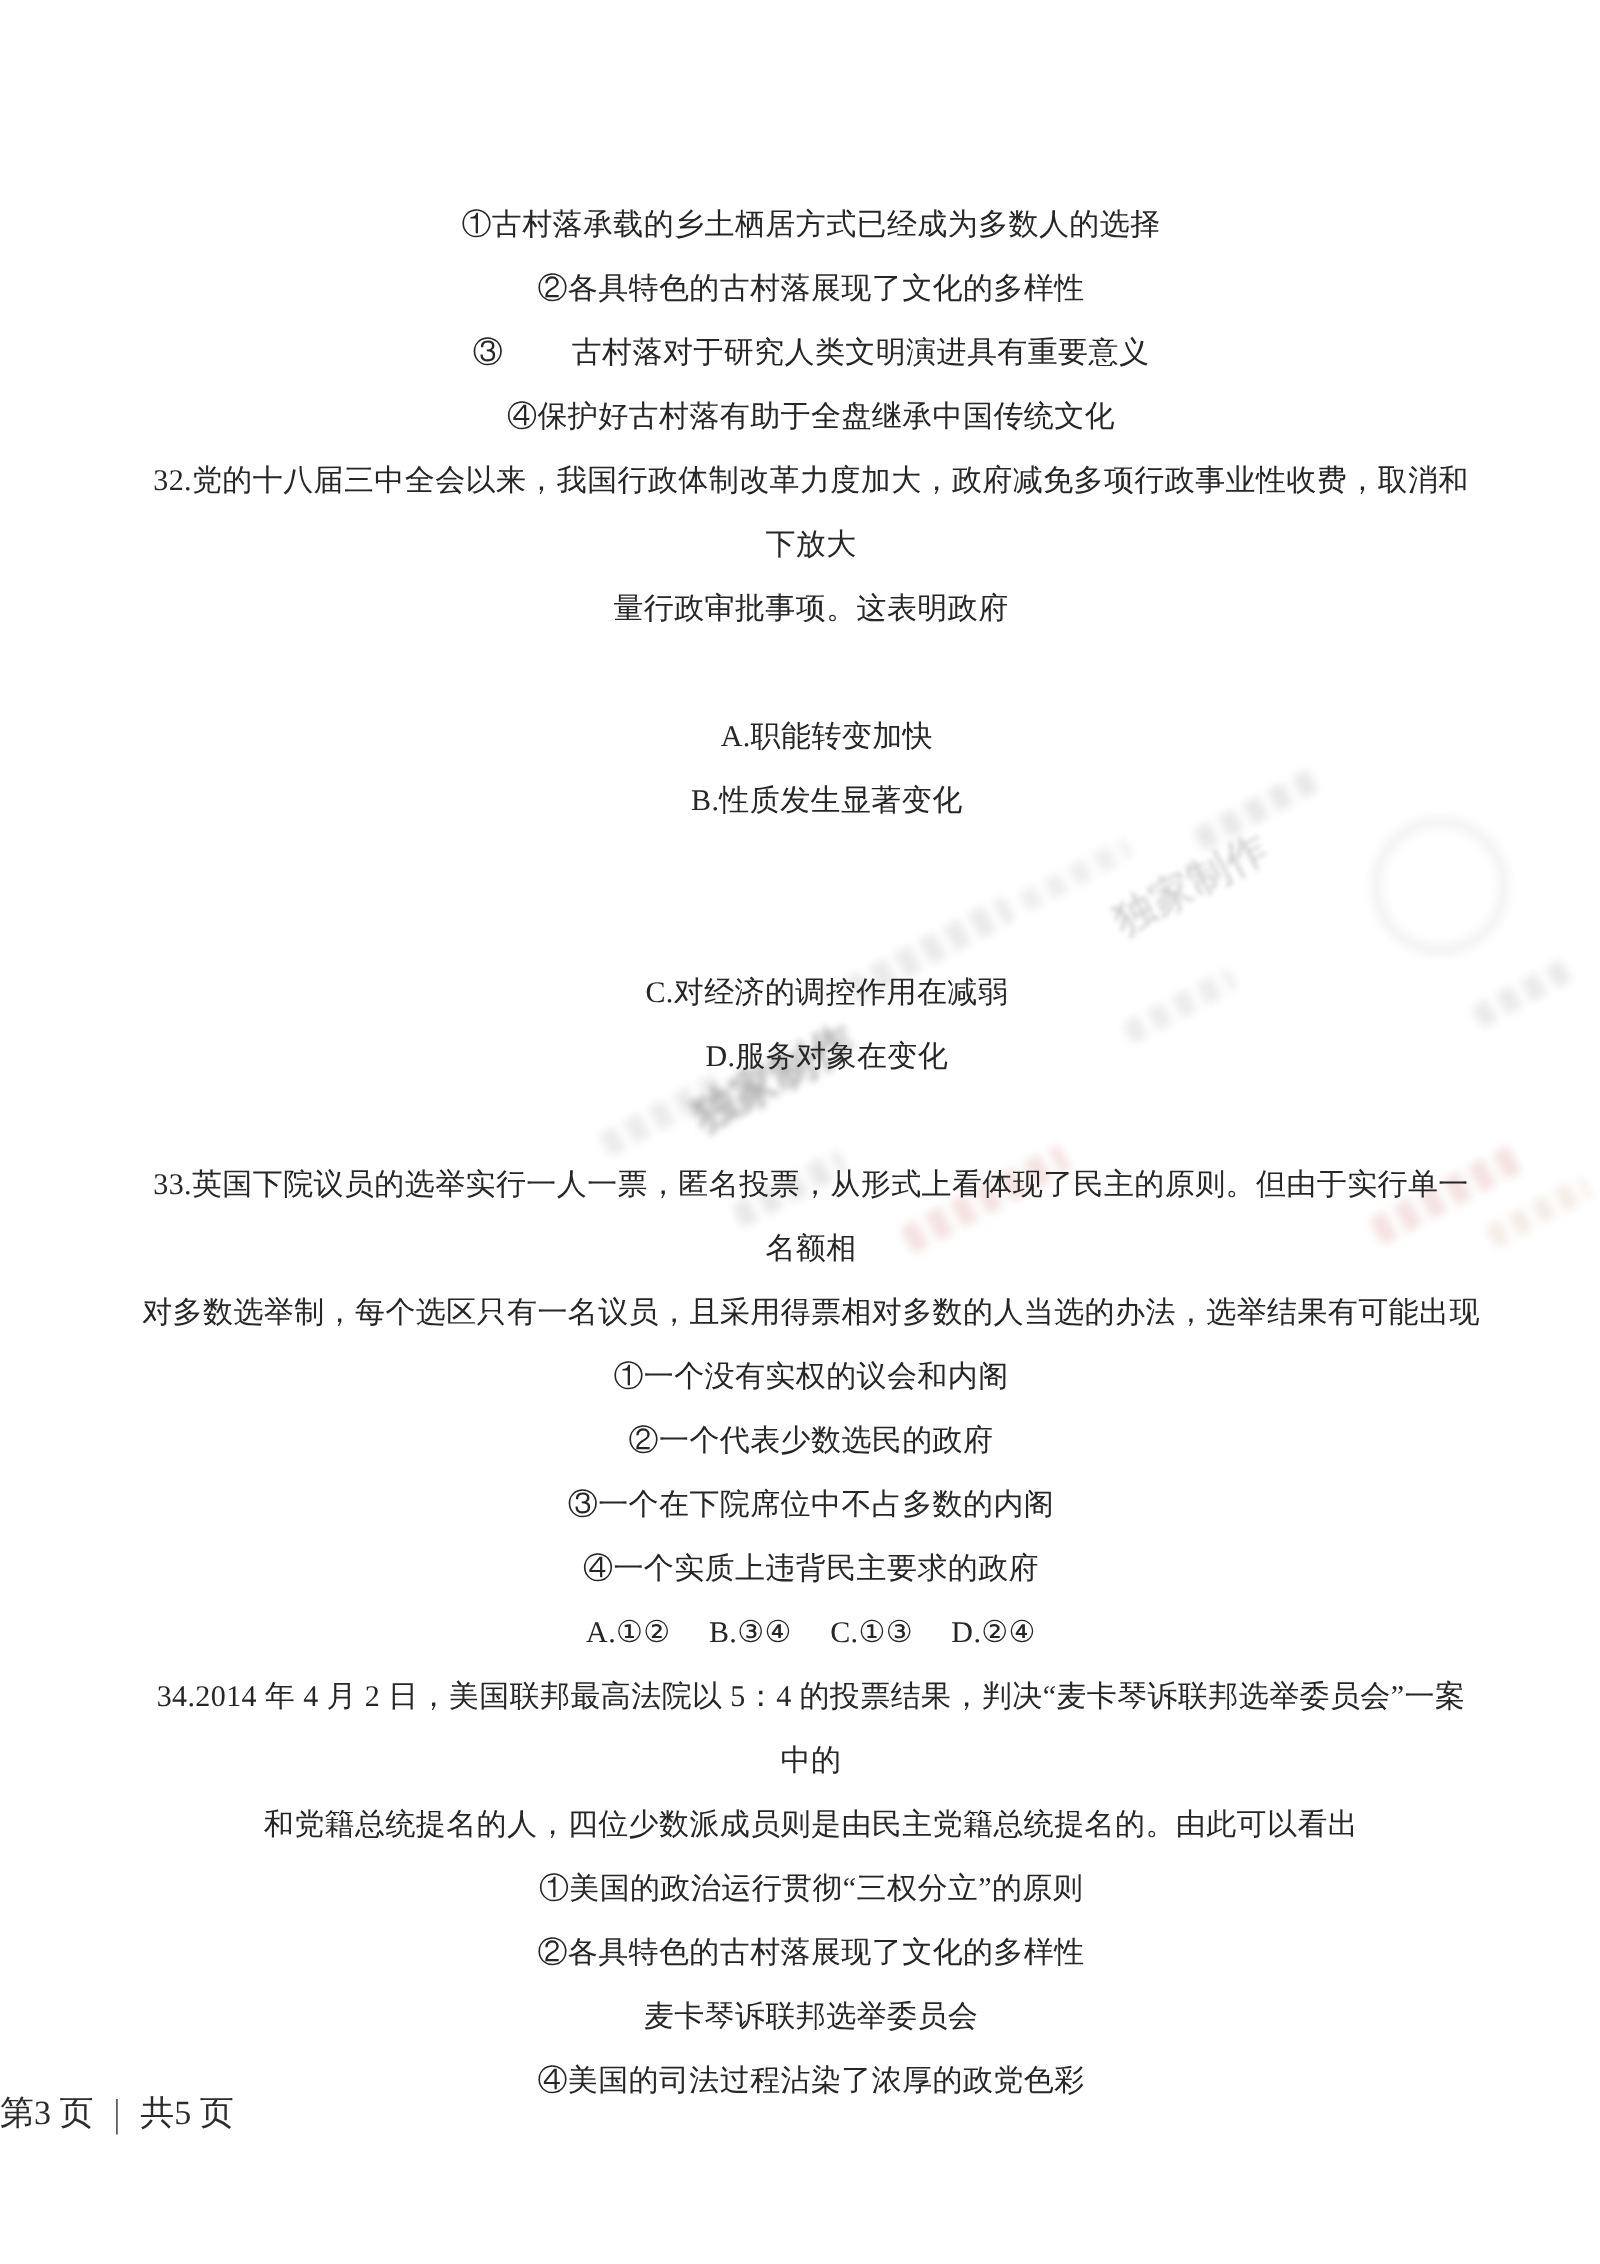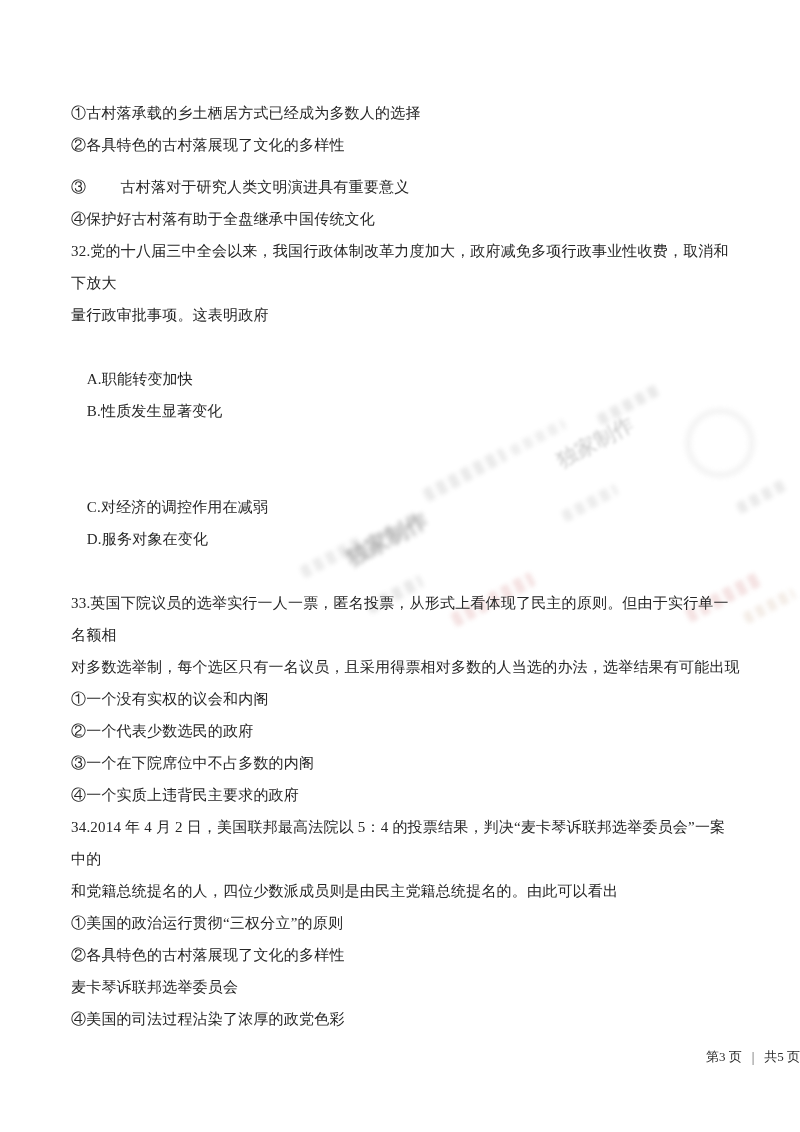--- a/index.html
+++ b/index.html
@@ -18,37 +18,37 @@
   .doc {
     position: relative;
     z-index: 2;
     padding: 97px 60px 0 71px;
     font-size: 15px;
   }
   .line {
     line-height: 32px;
     white-space: pre-wrap;
     letter-spacing: 0.2px;
+    text-align: center;
   }
   .mt-gap {
-    margin-top: 10px;
     font-family: Liberation Serif, serif;
   }
   .opt-col {
     display: inline-block;
     width: 190px;
   }
   .footer {
     position: absolute;
     left: 0;
     right: 0;
     top: 1042px;
     z-index: 2;
-    text-align: right;
-    font-size: 13px;
+    text-align: left;
+    font-size: 17px;
     line-height: 30px;
     color: #2c2c2c;
   }
   .footer .sep {
     display: inline-block;
     margin: 0 10px;
     color: #555;
     transform: scaleY(1.15);
   }
   
@@ -133,20 +133,21 @@
     <span class="opt-col">C.对经济的调控作用在减弱</span>
     <span>D.服务对象在变化</span>
   </div>
 
   <div class="line">33.英国下院议员的选举实行一人一票，匿名投票，从形式上看体现了民主的原则。但由于实行单一名额相</div>
   <div class="line">对多数选举制，每个选区只有一名议员，且采用得票相对多数的人当选的办法，选举结果有可能出现</div>
   <div class="line">①一个没有实权的议会和内阁</div>
   <div class="line">②一个代表少数选民的政府</div>
   <div class="line">③一个在下院席位中不占多数的内阁</div>
   <div class="line">④一个实质上违背民主要求的政府</div>
+  <div class="line">A.①②　 B.③④　 C.①③　 D.②④</div>
 
   <div class="line">34.2014 年 4 月 2 日，美国联邦最高法院以 5：4 的投票结果，判决“麦卡琴诉联邦选举委员会”一案中的</div>
   <div class="line">和党籍总统提名的人，四位少数派成员则是由民主党籍总统提名的。由此可以看出</div>
   <div class="line">①美国的政治运行贯彻“三权分立”的原则</div>
   <div class="line">②各具特色的古村落展现了文化的多样性</div>
   <div class="line">麦卡琴诉联邦选举委员会</div>
   <div class="line">④美国的司法过程沾染了浓厚的政党色彩</div>
 
 </div>
 

